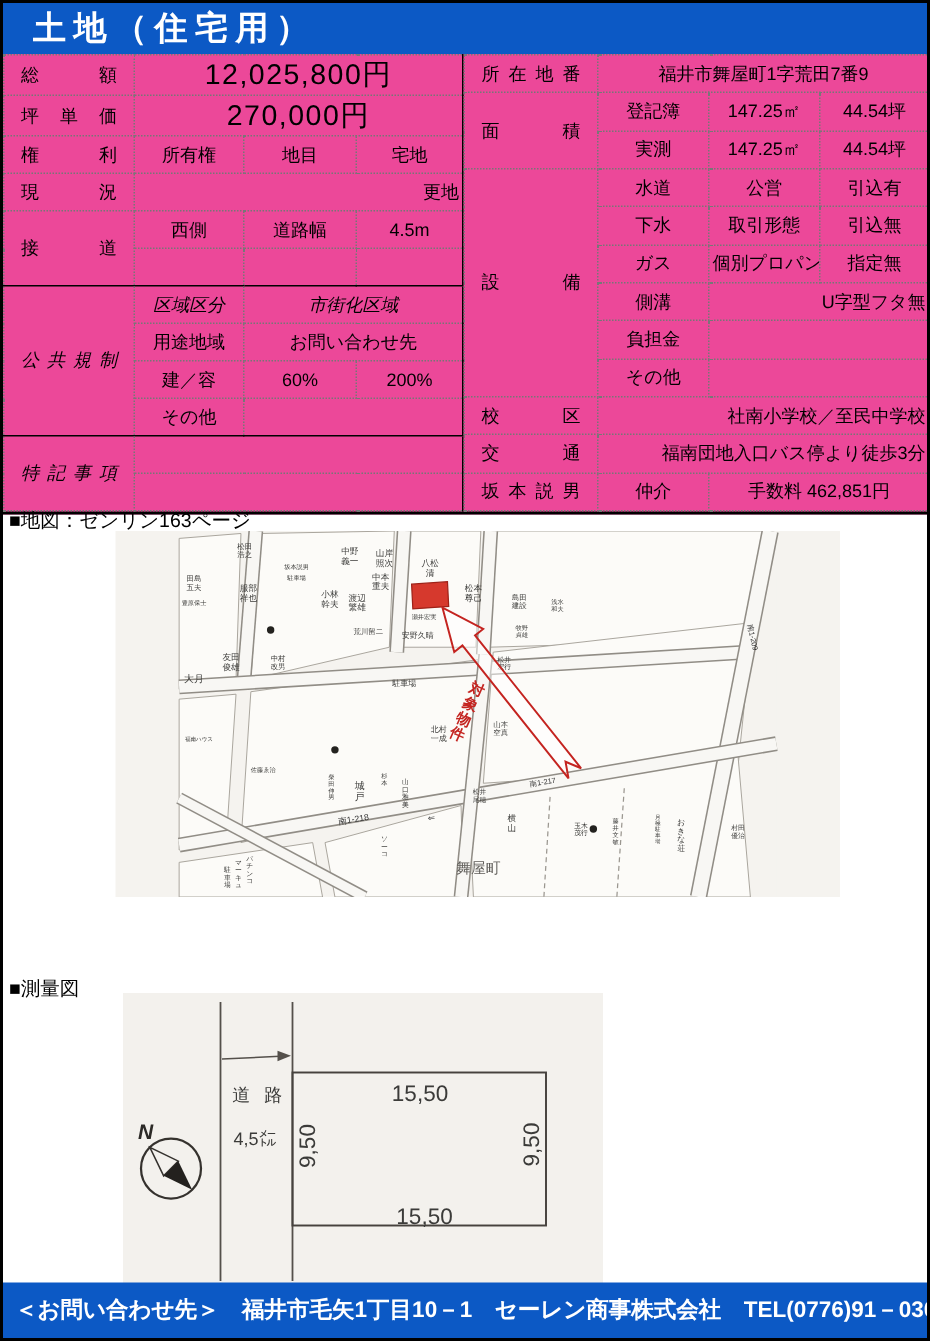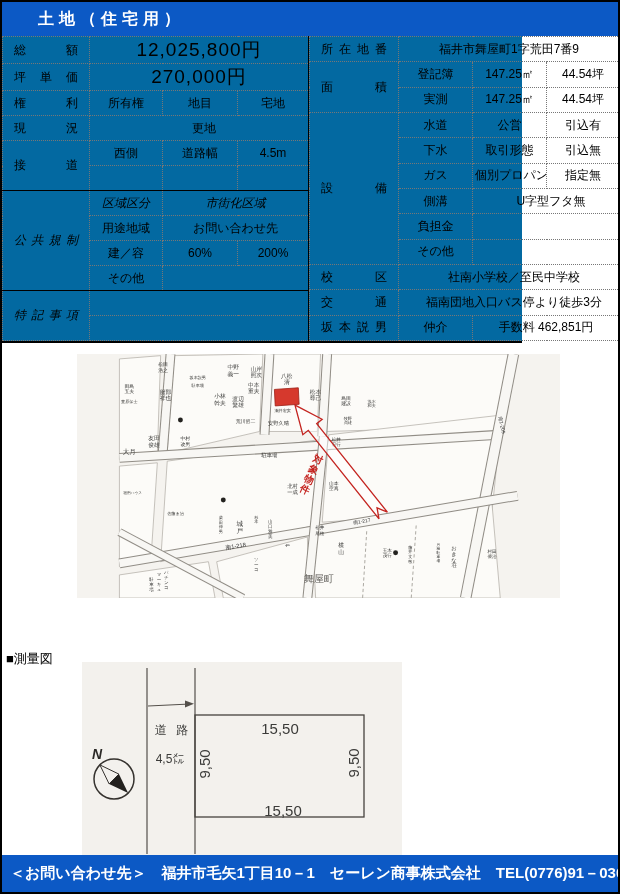--- a/index.html
+++ b/index.html
@@ -7,35 +7,35 @@
   body { font-family:"Liberation Sans","DejaVu Sans",sans-serif; }
   .page {
     position:relative; width:620px; height:894px;
     background:#fff; border:2px solid #000; overflow:hidden; margin:0 auto;
   }
   
   .banner {
     position:absolute; left:0; top:0; width:100%; height:34px;
     display:flex; align-items:center; color:#fff;
   }
-  .banner .title { font-size:16px; font-weight:bold; letter-spacing:5px; margin-left:36px; white-space:nowrap; }
+  .banner .title { font-size:22px; font-weight:bold; letter-spacing:5px; margin-left:20px; white-space:nowrap; }
   .banner .tagline { font-size:12px; font-weight:bold; margin-left:40px; white-space:nowrap; letter-spacing:1px; }
   .tagline .dia { font-size:13px; margin:0 7px; }
   
-  .tables { position:absolute; left:0; top:34px; width:520px; display:flex; border-bottom:2px solid #000; background:#0369a1; }
+  .tables { position:absolute; left:0; top:34px; width:616px; display:flex; border-bottom:2px solid #000; background:#ec4899; }
   table { border-collapse:collapse; table-layout:fixed; font-size:12px; color:#000; }
   .lt { width:306px; border-right:1.5px solid #000; }
   .rt { width:310px; }
   td {
     border:1px dotted #777; height:25px; text-align:center;
     padding:0 2px; overflow:hidden; white-space:nowrap; vertical-align:middle;
   }
   td.lab { text-align:justify; text-align-last:justify; padding:0 11px; }
   td.big { font-size:19px; font-weight:normal; letter-spacing:1px; }
-  td.tl2 { text-align:center; padding-left:12px; }
+  td.tl2 { text-align:right; padding-left:12px; }
   tr.solid > td { border-top:1px solid #000;font-style:italic; }
   
   .sec-heading { position:absolute; left:4px; font-size:13px; color:#000; }
   
   .map-scan { position:absolute; left:75px; top:352px; width:483px; height:244px; background:#f5f3ef; }
   .survey-scan { position:absolute; left:80px; top:660px; width:320px; height:195px; background:#f3f1ed;text-align:right; }
   .map-scan svg, .survey-scan svg { display:block; font-family:inherit; }
   
   .footer {
     position:absolute; left:0; bottom:0; width:100%; height:37px;
@@ -179,20 +179,21 @@
       </tr>
       <tr>
         <td class="lab">坂本説男</td>
         <td>仲介</td>
         <td colspan="2">手数料 462,851円</td>
       </tr>
     </tbody>
       </table>
   </div>
 
+  <div class="sec-heading" style="top:336px">■地図：ゼンリン163ページ</div>
   <div class="map-scan">
       <svg viewBox="0 0 483 296" width="100%" height="100%">
         <rect x="0" y="0" width="483" height="296" fill="#f5f3ef"></rect>
         <polygon points="0,6 50,2 46,120 0,128" fill="#fcfbf8" stroke="#a9a59d" stroke-width="0.8"></polygon>
         <polygon points="66,2 174,0 170,94 58,120" fill="#fcfbf8" stroke="#a9a59d" stroke-width="0.8"></polygon>
         <polygon points="186,0 244,0 240,94 178,94" fill="#fcfbf8" stroke="#a9a59d" stroke-width="0.8"></polygon>
         <polygon points="256,0 472,0 458,88 250,94" fill="#fcfbf8" stroke="#a9a59d" stroke-width="0.8"></polygon>
         <polygon points="0,136 46,132 38,252 0,258" fill="#fcfbf8" stroke="#a9a59d" stroke-width="0.8"></polygon>
         <polygon points="58,130 242,104 236,208 50,252" fill="#fcfbf8" stroke="#a9a59d" stroke-width="0.8"></polygon>
         <polygon points="254,98 464,74 452,190 246,204" fill="#fcfbf8" stroke="#a9a59d" stroke-width="0.8"></polygon>

